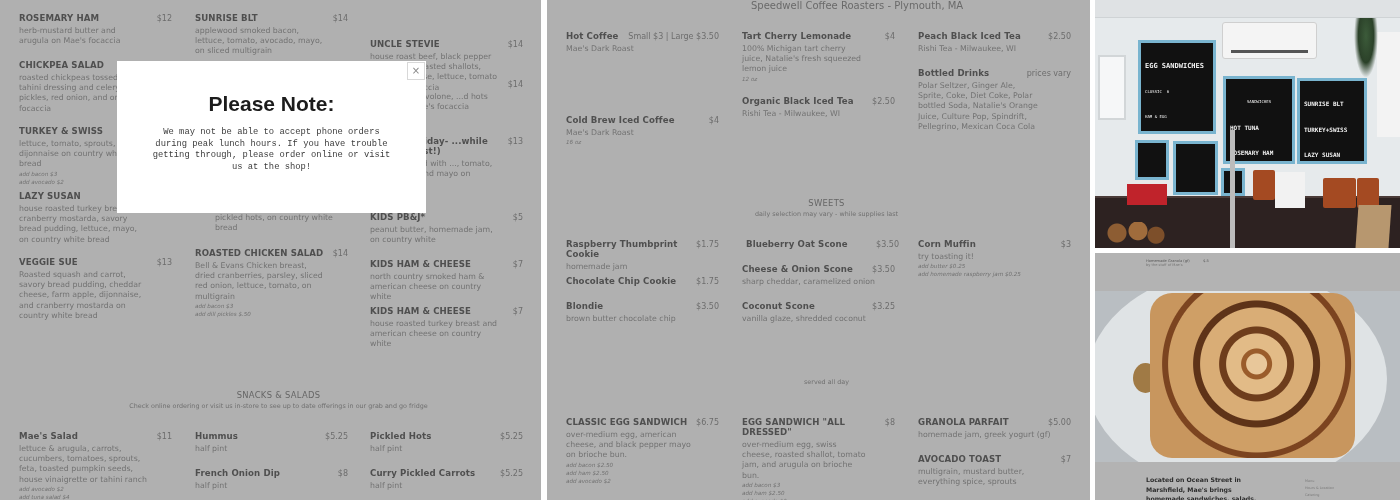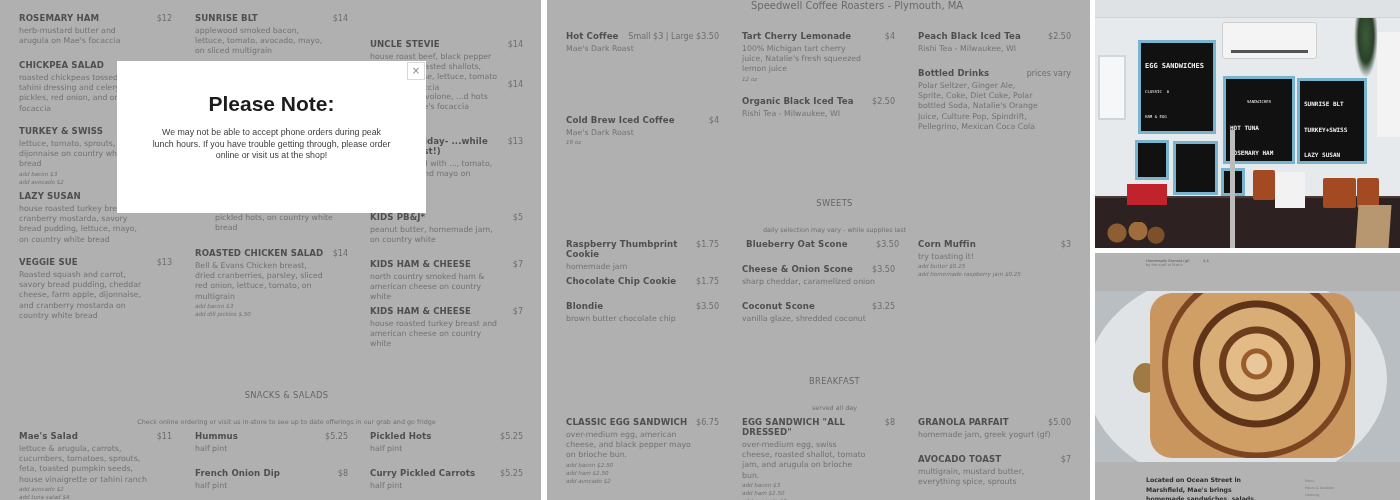--- a/index.html
+++ b/index.html
@@ -13,29 +13,29 @@
   #panel-c2 { left: 1095px; top: 253px; width: 305px; height: 247px; }
 
   .col { position: absolute; }
   .item { position: absolute; }
   .item .row { display: flex; justify-content: space-between; align-items: baseline; }
   .item .name { font-size: 8.6px; font-weight: bold; color: #4f4f4f; letter-spacing: 0.1px; }
   .item .price { font-size: 8px; color: #6d6d6d; white-space: nowrap; }
   .item .desc { font-size: 7.8px; color: #727272; line-height: 10.2px; margin-top: 3px; }
   .item .add { font-size: 5.6px; color: #727272; font-style: italic; line-height: 8px; }
 
-  .section-head { position: absolute; left: 16px; width: 100%; text-align: center; }
+  .section-head { position: absolute; left: 8px; width: 100%; text-align: center; }
   .section-head .title { font-size: 8.4px; color: #666; letter-spacing: 0.3px; }
-  .section-head .sub { font-size: 6.4px; color: #707070; margin-top: 18px; }
+  .section-head .sub { font-size: 6.4px; color: #707070; margin-top: 2px; }
 
   
   .modal { position: absolute; left: 117px; top: 61px; width: 309px; height: 152px; background: #ffffff; text-align: center; }
   .modal .close-btn { position: absolute; right: 1px; top: 1px; width: 18px; height: 18px; border: 1px solid #d8d8d8; background: #fff; color: #888; font-size: 10px; line-height: 16px; text-align: center; cursor: pointer; }
   .modal h2 { font-family: "Liberation Sans", sans-serif; font-size: 21px; font-weight: bold; color: #1c1c1c; margin-top: 31px; }
-  .modal p { font-family: Liberation Sans, sans-serif; font-size: 8.8px; color: #3c3c3c; line-height: 11.6px; margin: 11px 34px 0 34px; }
+  .modal p { font-family: Liberation Mono, monospace; font-size: 8.8px; color: #3c3c3c; line-height: 11.6px; margin: 11px 34px 0 34px; }
 
   
   .cafe { position: absolute; inset: 0; background: #e8ecee; overflow: hidden; }
   .ceiling { position: absolute; left: 0; top: 0; width: 100%; height: 18px; background: #dfe2e4; border-bottom: 1px solid #cfd3d5; }
   .wall { position: absolute; left: 0; top: 18px; width: 100%; height: 180px; background: #e6eaec; }
   .window { position: absolute; left: 3px; top: 55px; width: 28px; height: 65px; background: #f6f7f8; border: 2px solid #d2d6d8; }
   .ac { position: absolute; left: 127px; top: 22px; width: 95px; height: 37px; background: #f4f4f4; border-radius: 3px; border: 1px solid #cfcfcf; }
   .ac::after { content: ""; position: absolute; left: 8px; right: 8px; bottom: 5px; height: 3px; background: #555; }
   .board { position: absolute; background: #111; border: 3px solid #79b4cf; color: #f0f0f0; font-family: "DejaVu Sans Mono", monospace; font-size: 6px; line-height: 8.5px; padding: 2px 4px; white-space: pre; overflow: hidden; }
   .plant { position: absolute; right: 22px; top: 18px; width: 24px; height: 60px; background: radial-gradient(ellipse at 50% 30%, #3c5b3a 0%, #2b4129 45%, transparent 70%); }
@@ -316,21 +316,20 @@
     <div class="row">
         <span class="name">Corn Muffin</span>
         <span class="price">$3</span>
       </div>
     <div class="desc">try toasting it!</div>
     <div class="add">add butter $0.25</div>
     <div class="add">add homemade raspberry jam $0.25</div>
   </div>
 
   <div class="section-head" style="top:376px;">
-    <div class="title">BREAKFAST</div>
     <div class="sub">served all day</div>
   </div>
 
   <div class="item" style="left:19px; top:417px; width:153px;">
     <div class="row">
         <span class="name">CLASSIC EGG SANDWICH</span>
         <span class="price">$6.75</span>
       </div>
     <div class="desc" style="width:132px">over-medium egg, american cheese, and black pepper mayo on brioche bun.</div>
     <div class="add">add bacon $2.50</div>

